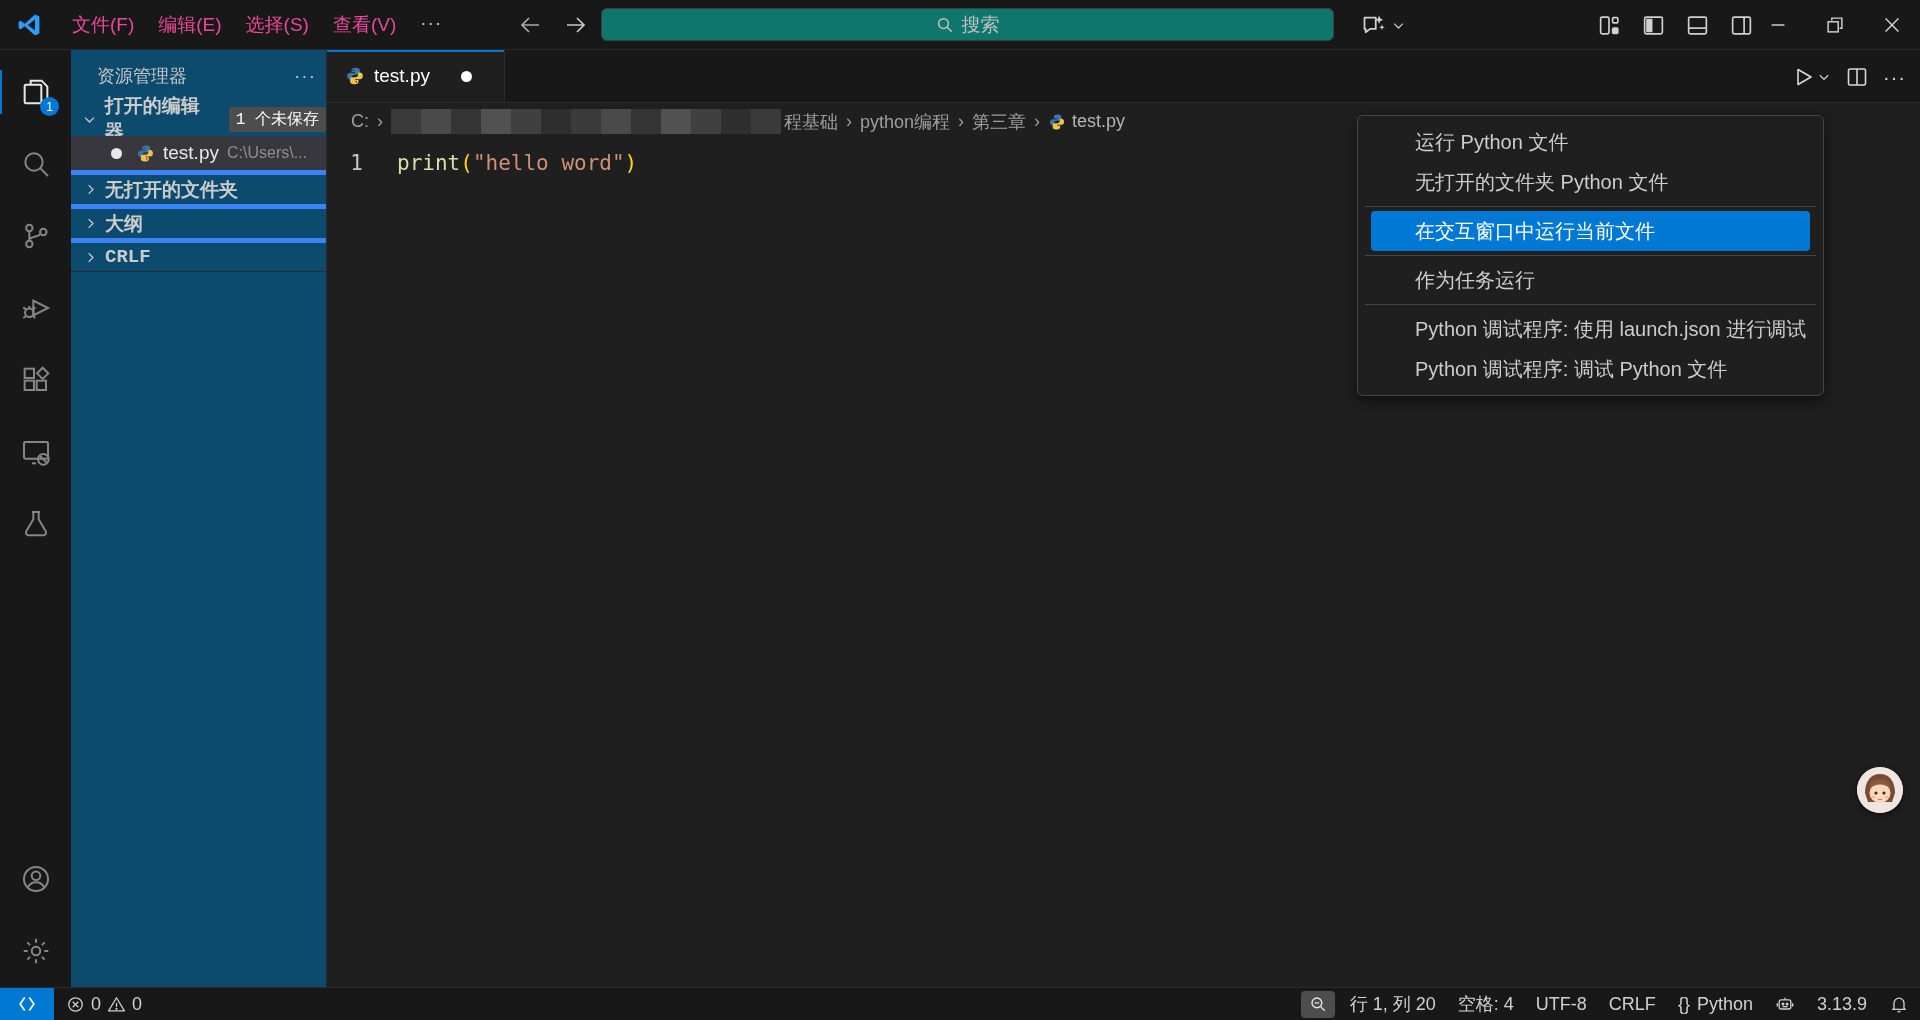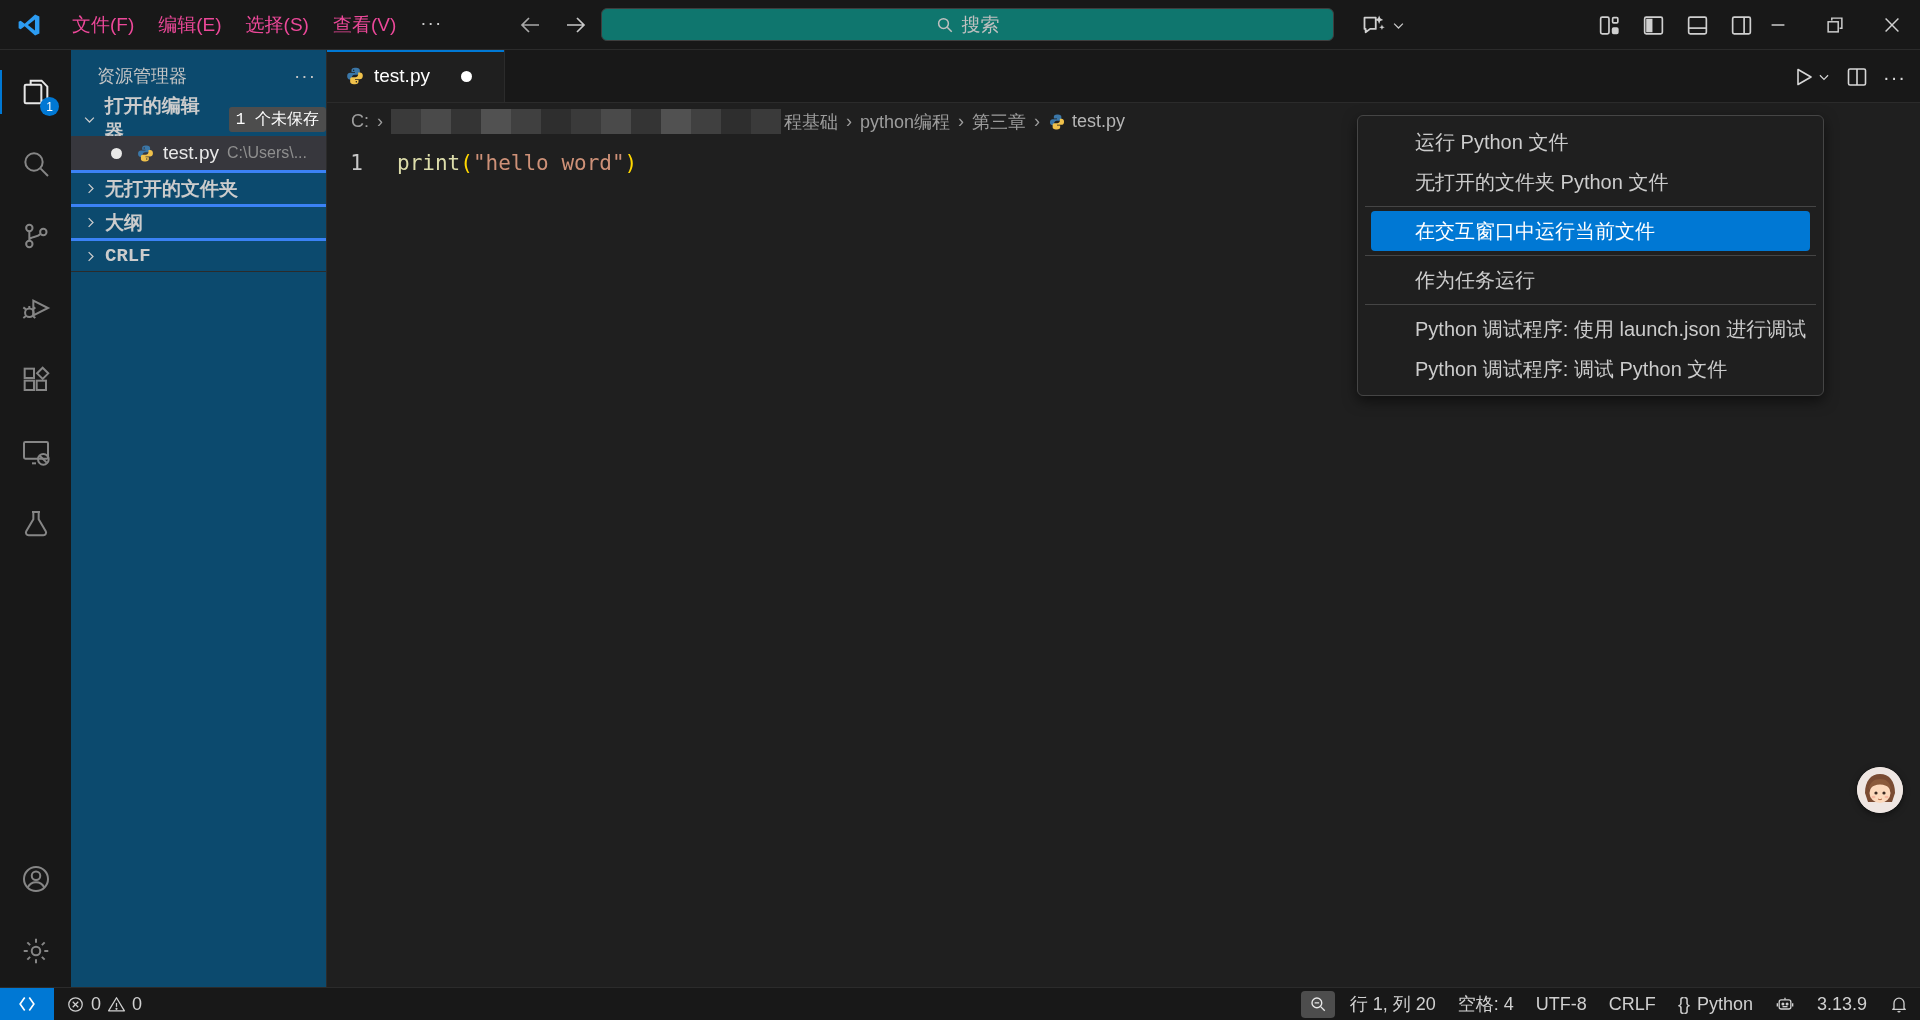--- a/index.html
+++ b/index.html
@@ -40,21 +40,21 @@
   .sidebar-header { height:52px; display:flex; align-items:center; padding:0 10px 0 26px; color:#c5c5c5; }
   .sidebar-header .sb-title { flex:1; font-size:18px; }
   .section-row { display:flex; align-items:center; height:34px; padding-left:8px; gap:4px; font-weight:bold; color:#cccccc;font-family:Liberation Mono, monospace; }
   .section-row .chev { width:22px; display:flex; justify-content:center; color:#cccccc; }
   .badge-gray { background:#4d4d4d; color:#fff; font-weight:normal; font-size:16px; border-radius:3px;
     padding:2px 7px; margin-left:8px; white-space:nowrap; }
   .file-row { display:flex; align-items:center; height:34px; background:#37373d; padding-left:40px; gap:8px; }
   .file-dot { width:11px; height:11px; border-radius:50%; background:#e8e8e8; margin-right:6px; }
   .file-name { color:#e8e8e8; }
   .file-path { color:#8f8f8f; font-size:16px; white-space:nowrap; overflow:hidden; }
-  .tree-sections .section-row { border-top:3px solid #3b82f6; }
+  .tree-sections .section-row { border-top:5px solid #3b82f6; }
   .tree-sections .section-row:last-child { border-bottom:1px solid #2b2b2b; }
 
   
   .editor-col { flex:1; background:#1f1f1f; border-left:1px solid #2b2b2b; display:flex; flex-direction:column; position:relative; }
   .tabbar { height:53px; background:#181818; display:flex; border-bottom:1px solid #2b2b2b; }
   .tab { position:relative; width:178px; background:#1f1f1f; border-right:1px solid #2b2b2b;
     display:flex; align-items:center; padding-left:18px; gap:9px; }
   .tab::before { content:""; position:absolute; top:0; left:0; right:0; height:2px; background:#0078d4; }
   .tab-label { color:#ffffff; font-size:19px; }
   .tab-dot { width:11px; height:11px; border-radius:50%; background:#ffffff; margin-left:22px; }

